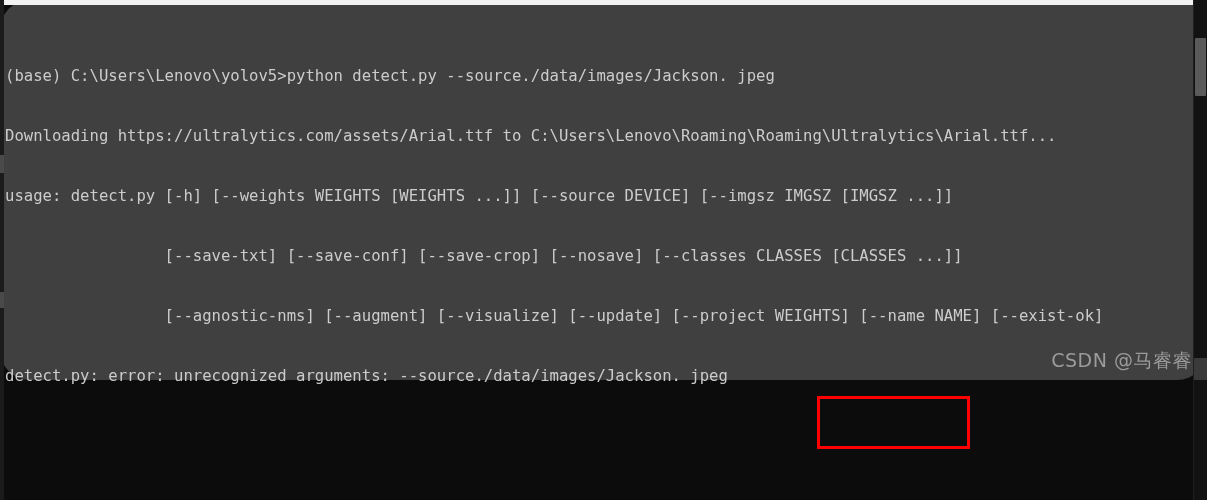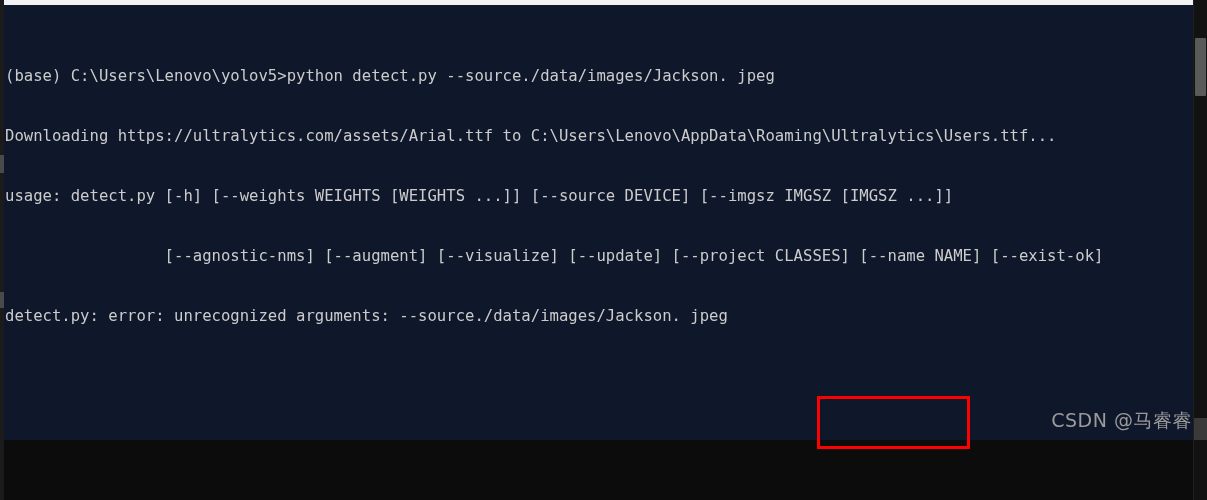--- a/index.html
+++ b/index.html
@@ -10,23 +10,24 @@
   body {
     width: 1207px;
     height: 500px;
     overflow: hidden;
     font-family: "DejaVu Sans Mono", "Liberation Mono", monospace;
   }
 
   #terminal {
     position: relative;
     width: 1207px;
-    height: 440px;
-    background: #0f172a;
+    height: 380px;
+    background: #404040;
     box-sizing: border-box;
+    border-radius: 30px;
   }
 
   
   .left-edge {
     position: absolute;
     left: 0; top: 0;
     width: 4px; height: 500px;
     background: #1b1b1b;
   }
   .left-edge-hl {
@@ -119,23 +120,24 @@
 
   <div class="top-hairline"></div>
 
   <div class="left-edge"></div>
   <div class="left-edge-hl"></div>
   <div class="left-edge-hl2"></div>
 
   <div class="console">
 
     <div class="line">(base) C:\Users\Lenovo\yolov5&gt;python detect.py --source./data/images/Jackson. jpeg</div>
-    <div class="line">Downloading https://ultralytics.com/assets/Arial.ttf to C:\Users\Lenovo\AppData\Roaming\Ultralytics\Users.ttf...</div>
+    <div class="line">Downloading https://ultralytics.com/assets/Arial.ttf to C:\Users\Lenovo\Roaming\Roaming\Ultralytics\Arial.ttf...</div>
     <div class="line">usage: detect.py [-h] [--weights WEIGHTS [WEIGHTS ...]] [--source DEVICE] [--imgsz IMGSZ [IMGSZ ...]]</div>
-    <div class="line">                 [--agnostic-nms] [--augment] [--visualize] [--update] [--project CLASSES] [--name NAME] [--exist-ok]</div>
+    <div class="line">                 [--save-txt] [--save-conf] [--save-crop] [--nosave] [--classes CLASSES [CLASSES ...]]</div>
+    <div class="line">                 [--agnostic-nms] [--augment] [--visualize] [--update] [--project WEIGHTS] [--name NAME] [--exist-ok]</div>
     <div class="line">detect.py: error: unrecognized arguments: --source./data/images/Jackson. jpeg</div>
     
     
 
     
 
     
     
     
     

